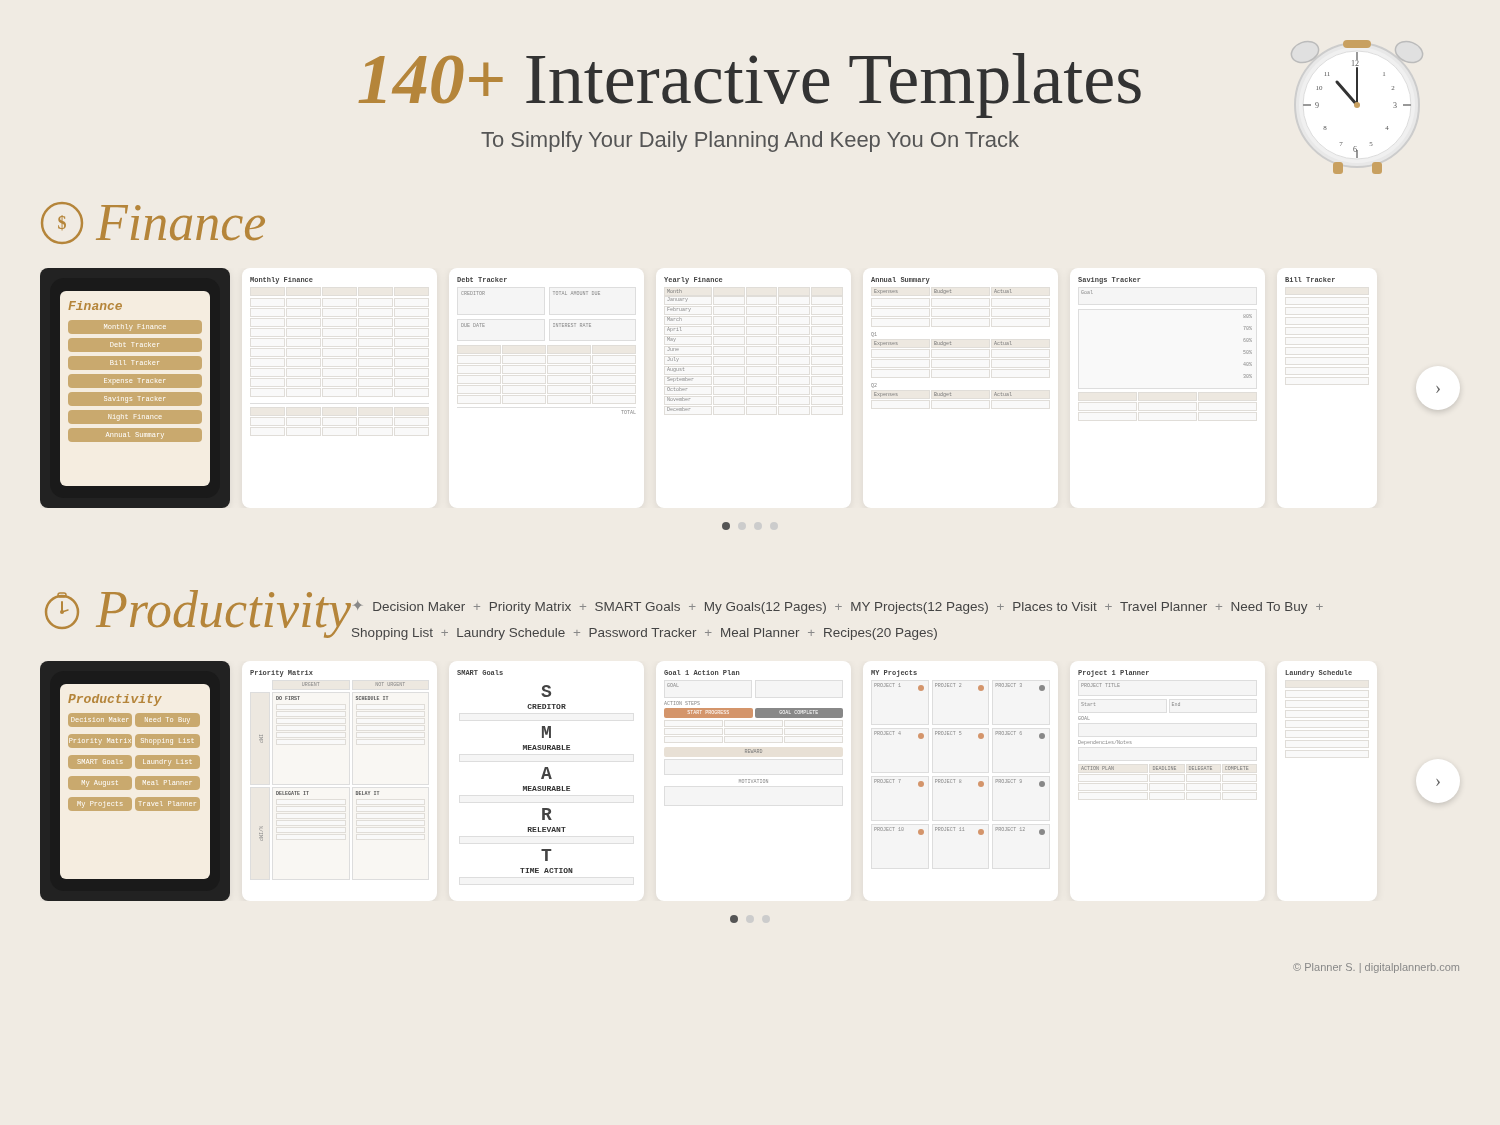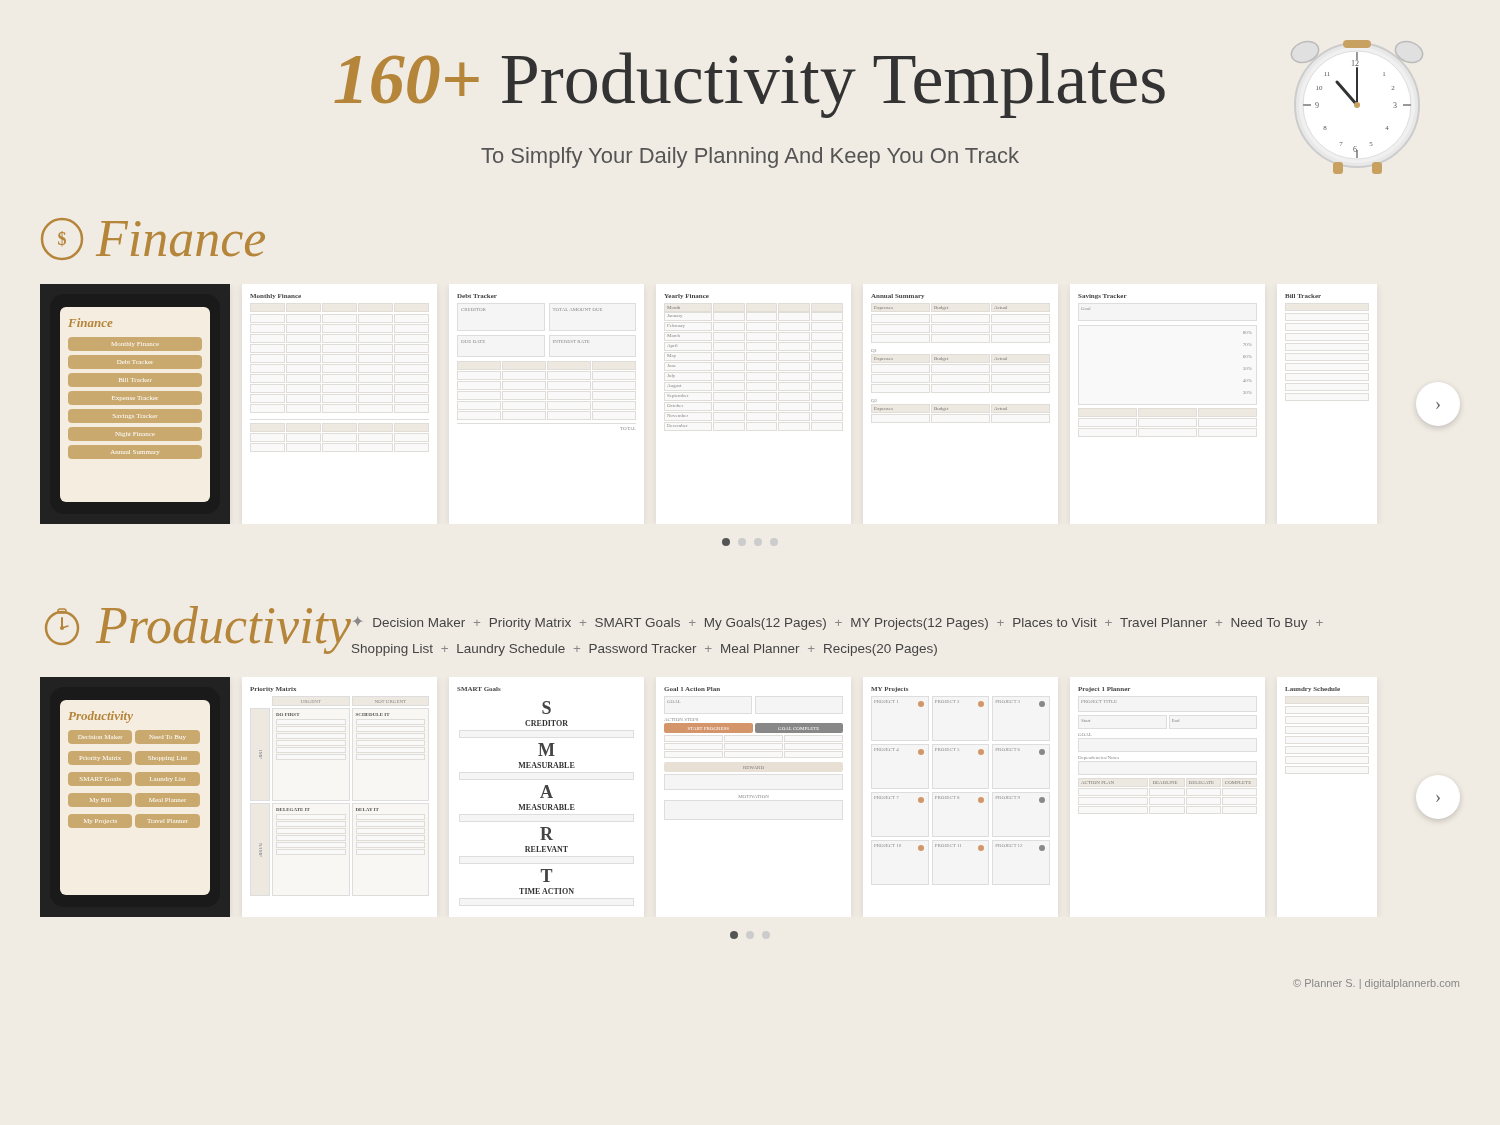--- a/index.html
+++ b/index.html
@@ -25,21 +25,21 @@
       line-height: 1.1;
     }
     .header-title .highlight {
       color: #b5853a;
       font-style: italic;
       font-weight: 700;
     }
     .header-subtitle {
       font-size: 22px;
       color: #555;
-      margin-top: 24px;
+      margin-top: 8px;
       font-family: Arial, sans-serif;
       font-weight: 400;
     }
 
     
     .clock-container {
       position: absolute;
       top: 10px;
       right: 60px;
     }
@@ -69,24 +69,25 @@
       position: relative;
       margin-top: 16px;
     }
     .carousel-row {
       display: flex;
       gap: 12px;
       overflow: hidden;
     }
     .template-card {
       background: #fff;
-      border-radius: 0;
+      border-radius: 8px;
       overflow: hidden;
       flex-shrink: 0;
       box-shadow: 0 2px 8px rgba(0,0,0,0.1);
+      font-family: Liberation Mono, monospace;
     }
     .template-card.main-card {
       width: 190px;
       background: #222;
       display: flex;
       align-items: center;
       justify-content: center;
     }
     .template-card.doc-card {
       width: 195px;
@@ -246,21 +247,21 @@
       font-weight: bold;
       color: #333;
       text-align: center;
     }
   </style>
 </head>
 <body>
 
 <div class="header">
   <div class="header-title">
-    <span class="highlight">160+</span><span> Productivity Templates</span>
+    <span class="highlight">140+</span><span> Interactive Templates</span>
   </div>
   <div class="header-subtitle">To Simplfy Your Daily Planning And Keep You On Track</div>
 
   <div class="clock-container">
     <svg width="165" height="165" viewBox="0 0 165 165">
 
       <circle cx="82" cy="95" r="62" fill="#e8e8e8" stroke="#ccc" stroke-width="2"></circle>
       <circle cx="82" cy="95" r="58" fill="#f0f0f0"></circle>
       <circle cx="82" cy="95" r="54" fill="#fff" stroke="#ddd" stroke-width="1"></circle>
 
@@ -765,21 +766,21 @@
             </div>
             <div style="display:flex;gap:3px;margin-bottom:3px;">
               <div class="ipad-button half">Priority Matrix</div>
               <div class="ipad-button half">Shopping List</div>
             </div>
             <div style="display:flex;gap:3px;margin-bottom:3px;">
               <div class="ipad-button half">SMART Goals</div>
               <div class="ipad-button half">Laundry List</div>
             </div>
             <div style="display:flex;gap:3px;margin-bottom:3px;">
-              <div class="ipad-button half">My Bill</div>
+              <div class="ipad-button half">My August</div>
               <div class="ipad-button half">Meal Planner</div>
             </div>
             <div style="display:flex;gap:3px;margin-bottom:3px;">
               <div class="ipad-button half">My Projects</div>
               <div class="ipad-button half">Travel Planner</div>
             </div>
           </div>
         </div>
       </div>
 

